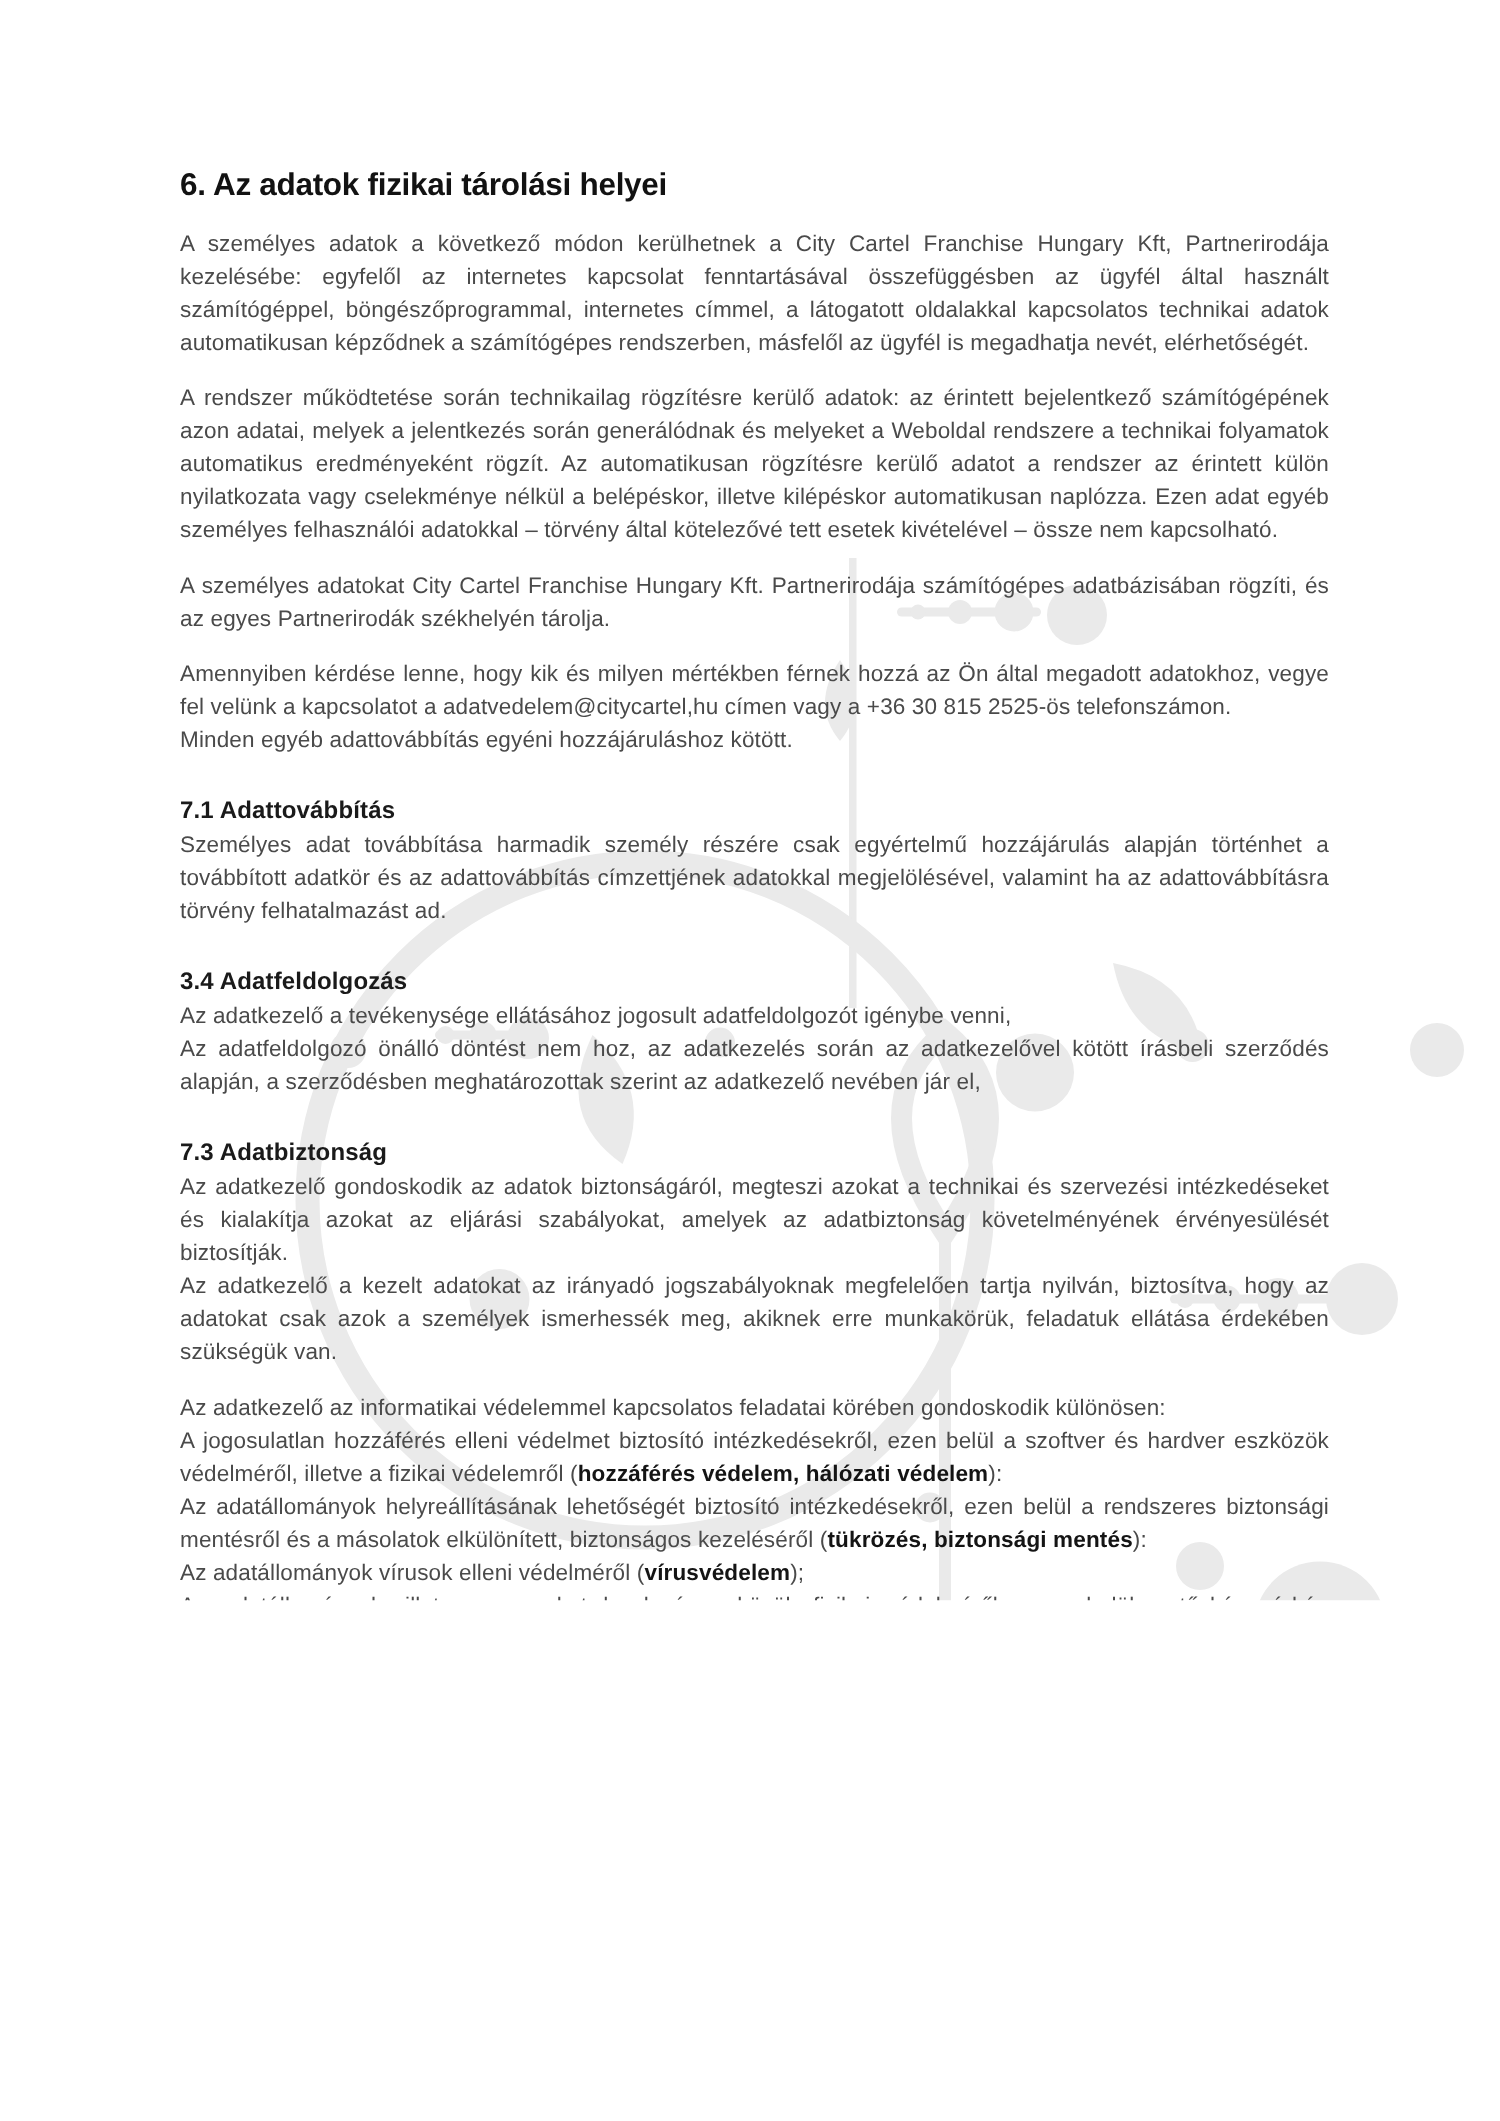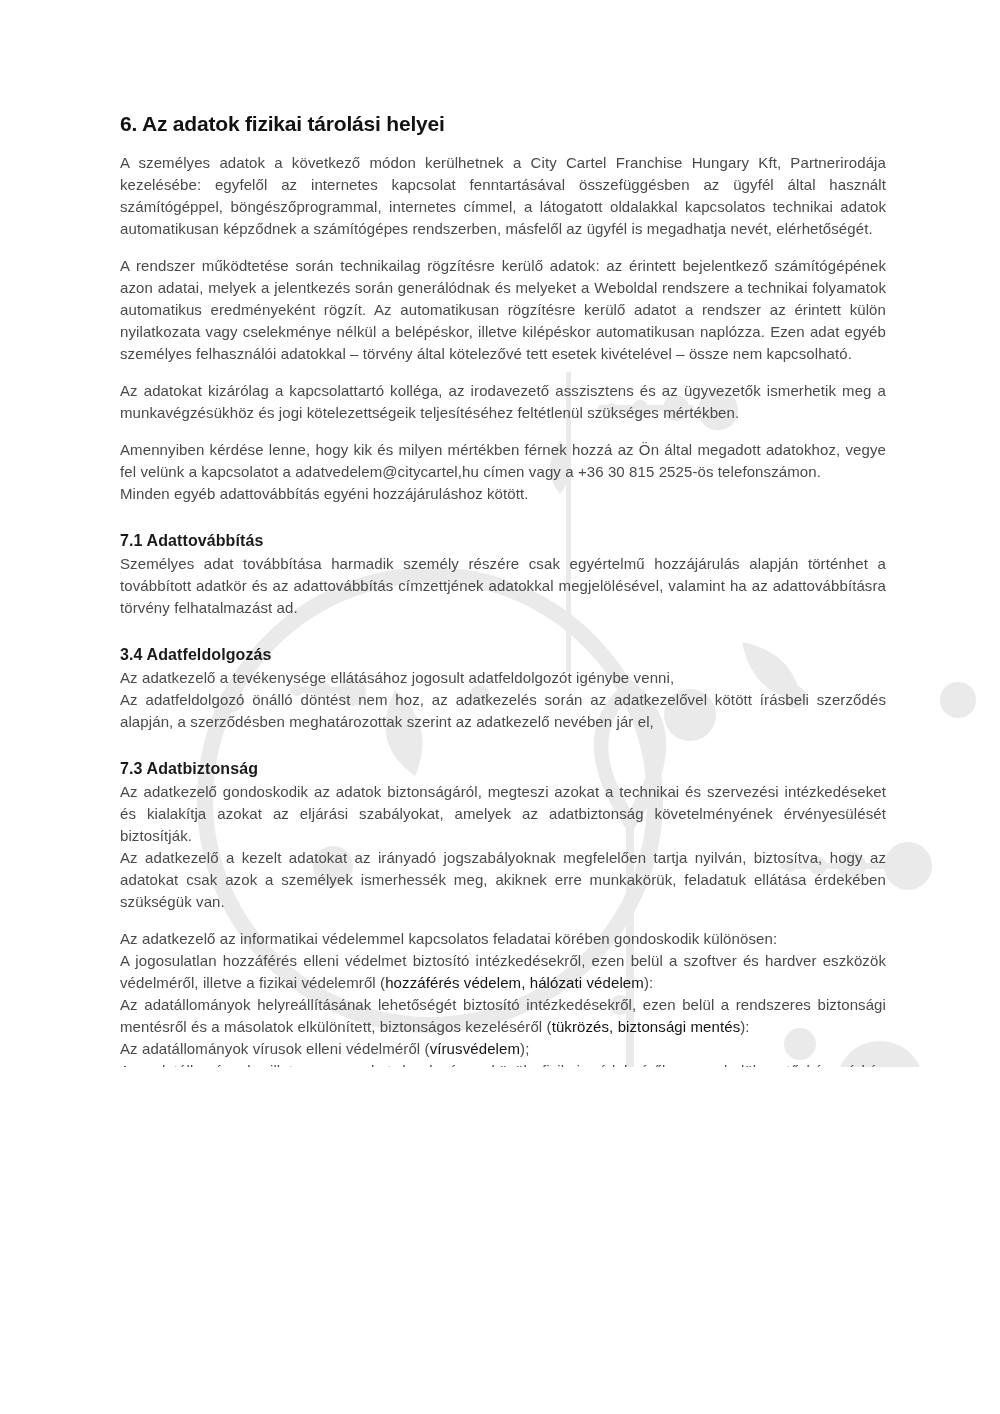--- a/index.html
+++ b/index.html
@@ -42,21 +42,21 @@
   .content h1:first-child { margin-top: 0; }
   .content h1 + p { margin-top: 16px; }
   .content h3 {
     font-size: 16px;
     line-height: 20px;
     font-weight: 700;
     color: #1a1a1a;
     margin: 26px 0 0 0;
   }
   .content h3 + p { margin-top: 2px; }
-  .content strong { font-weight: 400; color: #141414; }
+  .content strong { font-weight: 700; color: #141414; }
   .page-number {
     position: absolute;
     left: 0; right: 0;
     top: 1310px;
     text-align: center;
     font-size: 13px;
     color: #8a8a8a;
     letter-spacing: 0.5px;
   }
 </style>
@@ -111,21 +111,21 @@
       <circle cx="620" cy="1005" r="10"></circle>
 
       <path d="M630 1150 q32 56 0 112 q-32 -56 0 -112 z"></path>
     </g>
   </svg>
 
   <div class="content">
       <h1>6. Az adatok fizikai tárolási helyei</h1>
       <p>A személyes adatok a következő  módon  kerülhetnek  a City Cartel Franchise Hungary Kft, Partnerirodája kezelésébe:  egyfelől  az  internetes  kapcsolat  fenntartásával összefüggésben az ügyfél által használt számítógéppel, böngészőprogrammal, internetes címmel, a látogatott  oldalakkal kapcsolatos  technikai adatok  automatikusan  képződnek a számítógépes rendszerben, másfelől az ügyfél is megadhatja nevét, elérhetőségét.</p>
       <p>A rendszer működtetése során technikailag rögzítésre kerülő adatok: az érintett bejelentkező számítógépének azon adatai, melyek a jelentkezés során generálódnak és melyeket a Weboldal rendszere a technikai folyamatok automatikus eredményeként rögzít. Az automatikusan rögzítésre kerülő adatot a rendszer az érintett külön nyilatkozata vagy cselekménye nélkül a belépéskor, illetve kilépéskor automatikusan naplózza. Ezen adat egyéb személyes felhasználói adatokkal – törvény által kötelezővé tett esetek kivételével – össze nem kapcsolható.</p>
-      <p>Az adatokat kizárólag a kapcsolattartó kolléga, az irodavezető asszisztens és az ügyvezetők ismerhetik meg a munkavégzésükhöz és jogi kötelezettségeik teljesítéséhez feltétlenül szükséges mértékben.</p>
+      <p>A személyes adatokat City Cartel Franchise Hungary Kft. Partnerirodája számítógépes adatbázisában rögzíti, és az egyes Partnerirodák székhelyén tárolja.</p>
       <p>Amennyiben kérdése lenne, hogy kik és milyen mértékben férnek hozzá az Ön által megadott adatokhoz, vegye fel velünk a kapcsolatot a adatvedelem@citycartel,hu címen vagy a +36 30 815 2525-ös telefonszámon.<br>Minden egyéb adattovábbítás egyéni hozzájáruláshoz kötött.</p>
       <h3>7.1 Adattovábbítás</h3>
       <p>Személyes adat továbbítása harmadik személy részére csak egyértelmű hozzájárulás alapján történhet a továbbított adatkör és az adattovábbítás címzettjének adatokkal megjelölésével, valamint ha az adattovábbításra törvény felhatalmazást ad.</p>
       <h3>3.4 Adatfeldolgozás</h3>
       <p>Az adatkezelő a tevékenysége ellátásához jogosult adatfeldolgozót igénybe venni,<br>Az adatfeldolgozó önálló döntést nem hoz, az adatkezelés során az adatkezelővel kötött írásbeli szerződés alapján, a szerződésben meghatározottak szerint az adatkezelő nevében jár el,</p>
       <h3>7.3 Adatbiztonság</h3>
       <p>Az adatkezelő gondoskodik az adatok biztonságáról, megteszi azokat a technikai és szervezési intézkedéseket és kialakítja azokat az eljárási szabályokat, amelyek az adatbiztonság követelményének érvényesülését biztosítják.<br>Az adatkezelő a kezelt adatokat az irányadó jogszabályoknak megfelelően tartja nyilván, biztosítva, hogy az adatokat csak azok a személyek ismerhessék meg, akiknek erre munkakörük, feladatuk ellátása érdekében szükségük van.</p>
       <p>Az adatkezelő az informatikai védelemmel kapcsolatos feladatai körében gondoskodik különösen:<br>A jogosulatlan hozzáférés elleni védelmet biztosító intézkedésekről, ezen belül a szoftver és hardver eszközök védelméről, illetve a fizikai védelemről (<strong>hozzáférés védelem, hálózati védelem</strong>):<br>Az adatállományok helyreállításának lehetőségét biztosító intézkedésekről, ezen belül a rendszeres biztonsági mentésről és a másolatok elkülönített, biztonságos kezeléséről (<strong>tükrözés, biztonsági mentés</strong>):<br>Az adatállományok vírusok elleni védelméről (<strong>vírusvédelem</strong>);<br>Az adatállományok, illetve az azokat hordozó eszközök fizikai védelméről, ezen belül a tűzkár, vízkár, villámcsapás, egyéb elemi kár elleni védelemről, illetve az ilyen események következtében bekövetkező károsodások helyreállíthatóságáról (<strong>archiválás, tűzvédelem</strong>),<br>Az adatkezelők a papíralapú nyilvántartások védelme érdekében megteszik a szükséges intézkedéseket.</p>
     </div>
 

